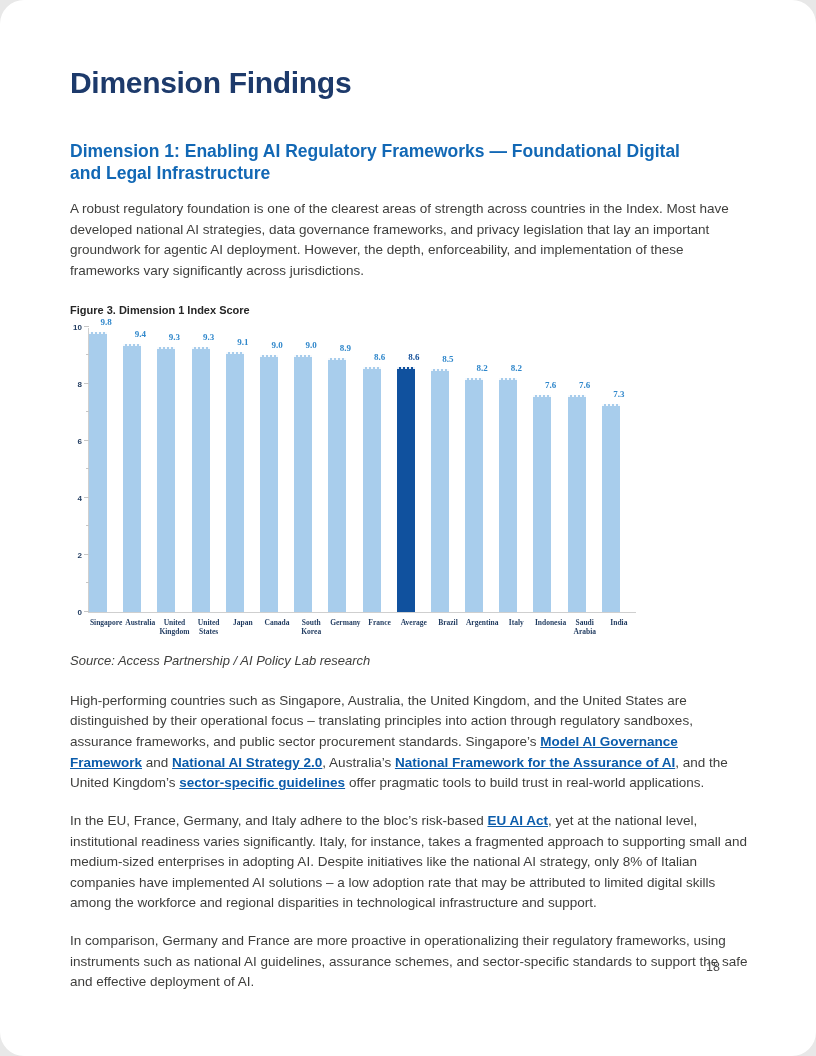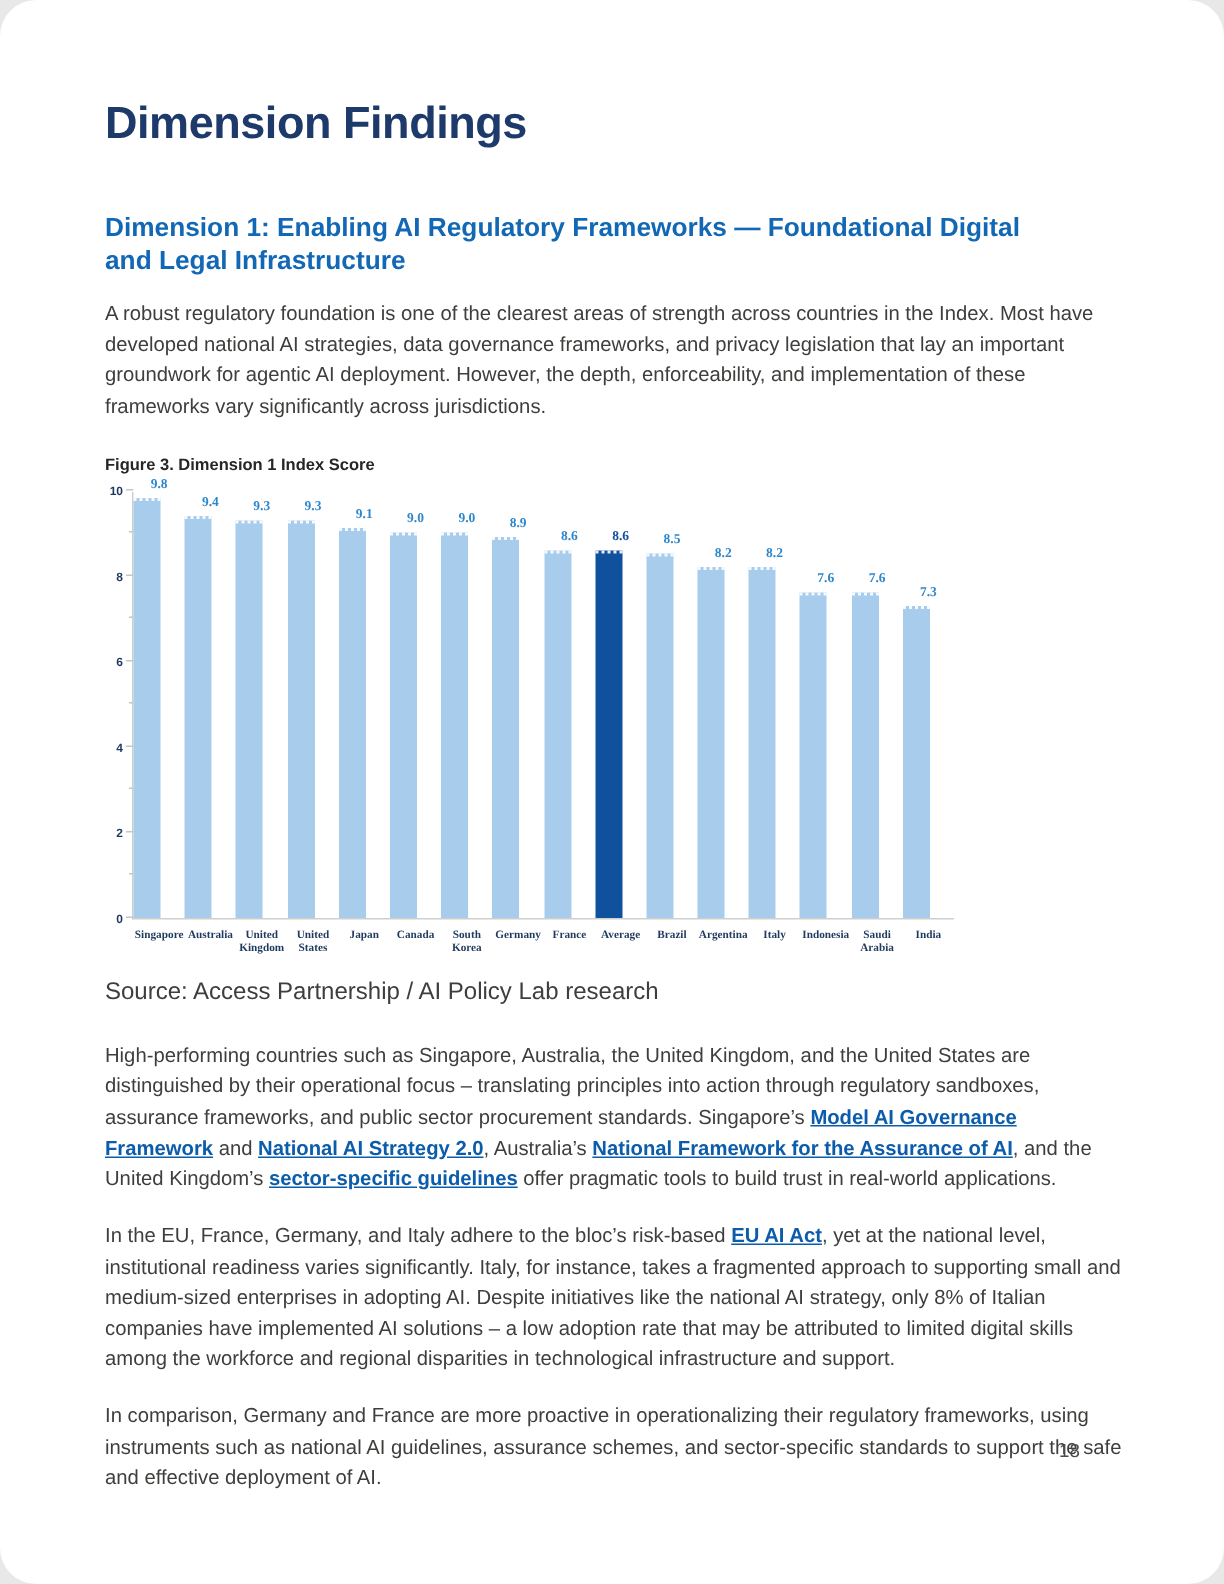--- a/index.html
+++ b/index.html
@@ -58,21 +58,21 @@
     font-size:9px; font-weight:bold; color:#2f87cb; line-height:1;
   }
   .val.dark { color:#14509a; }
   .xlab {
     position:absolute; top:calc(100% + 6px); left:-3px; width:calc(100% + 6px);
     text-align:center; font-size:7.5px; font-weight:bold; color:#1f3a5f;
     line-height:1.25;
   }
   .xlabels-spacer { height:34px; }
   .source-line {
-    margin-top:6px; font-size:16px; color:#3e3e3c;
+    margin-top:6px; font-size:13px; font-style:italic; color:#3e3e3c;
   }
   .page-number {
     position:absolute; left:706px; top:960px;
     font-size:12.5px; color:#4b4b4b;
   }
 </style>
 </head>
 <body>
 
 <div class="page">

